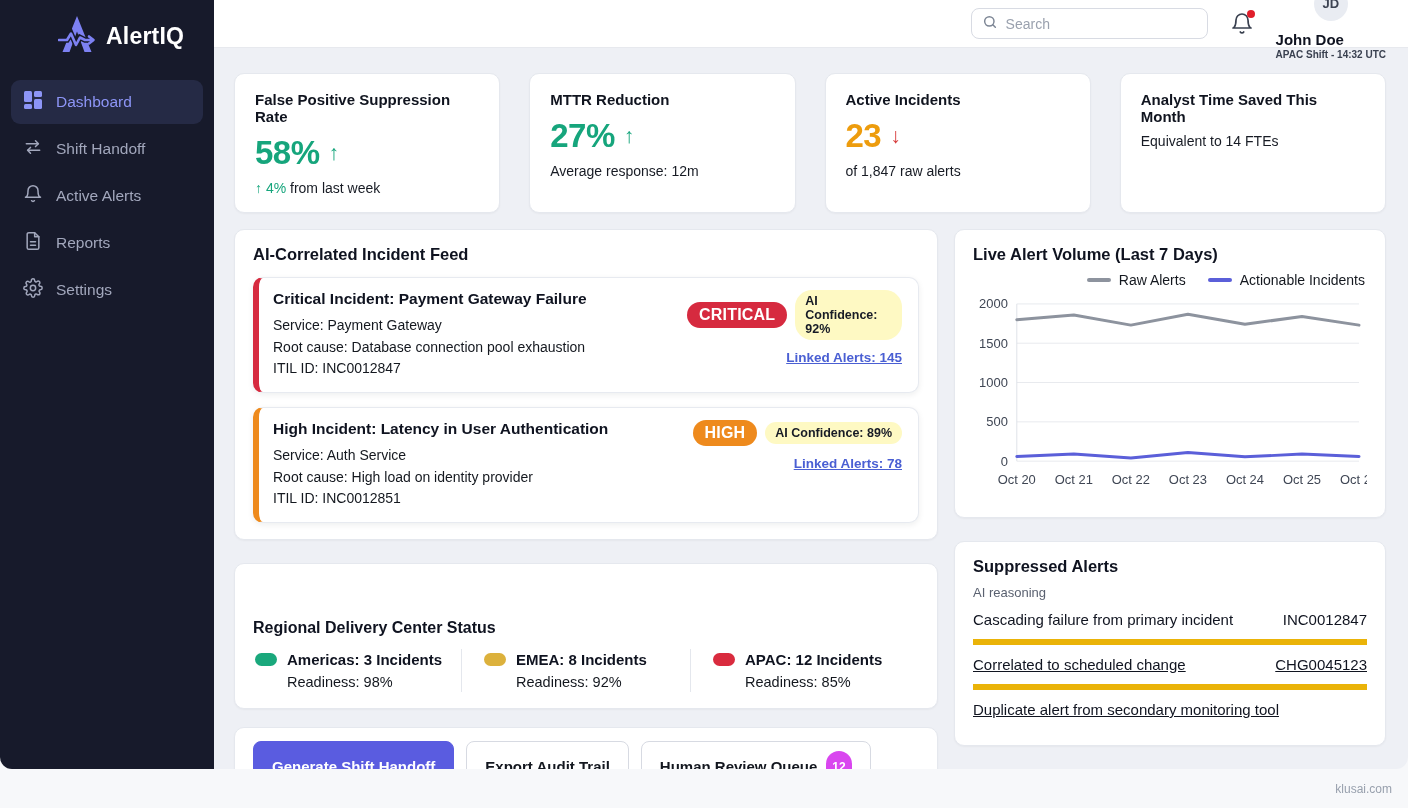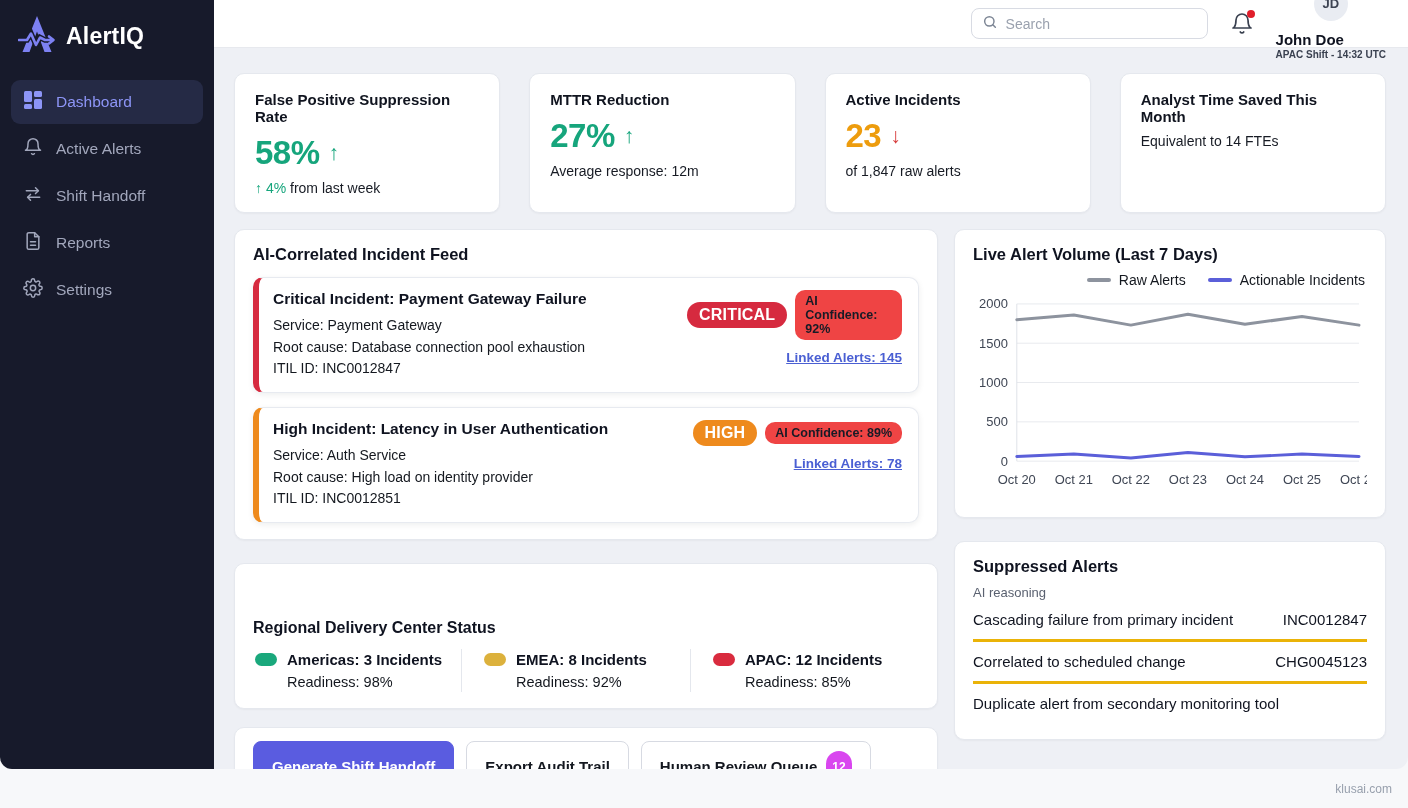--- a/index.html
+++ b/index.html
@@ -3,21 +3,21 @@
 <meta charset="utf-8">
 <style>
   * { margin:0; padding:0; box-sizing:border-box; }
   html,body { width:1408px; height:808px; overflow:hidden; background:#f7f8fa;
     font-family:"Liberation Sans","DejaVu Sans",sans-serif; color:#13171f; }
 
   .app { display:flex; width:1408px; height:769px; border-radius:0 0 12px 12px; overflow:hidden; }
 
   
   .sidebar { width:214px; background:#171a2b; flex:0 0 214px; display:flex; flex-direction:column; }
-  .brand { display:flex; align-items:center; gap:10px; padding:14px 14px 16px 18px; }
+  .brand { display:flex; align-items:center; gap:10px; padding:14px 14px 16px 18px;margin-left:40px; }
   .brand-name { color:#fff; font-size:23px; font-weight:800; letter-spacing:.2px; }
   .nav { padding:6px 11px; display:flex; flex-direction:column; gap:3px; }
   .nav-item { display:flex; align-items:center; gap:13px; height:44px; padding:0 12px;
     border-radius:9px; color:#a2a7bc; font-size:15.5px; cursor:pointer; }
   .nav-item svg { flex:0 0 20px; }
   .nav-item.active { background:#252a45; color:#8d95f6; }
 
   
   .main { flex:1; display:flex; flex-direction:column; background:#eef0f5; }
   .topbar { height:48px; background:#fff; border-bottom:1px solid #e7e9ee;
@@ -66,21 +66,21 @@
   .incident.critical { border-left-color:#d62a3f; }
   .incident.high { border-left-color:#ee8a1d; }
   .incident-left { flex:1; }
   .incident-title { font-size:15.5px; font-weight:700; color:#0f1320; margin-bottom:7px; }
   .incident-line { font-size:14px; color:#14181f; line-height:1.55; }
   .incident-right { width:215px; display:flex; flex-direction:column; align-items:flex-end; gap:10px; }
   .badge-row { display:flex; align-items:center; gap:8px; }
   .sev-badge { border-radius:999px; padding:4px 12px; font-size:16px; font-weight:700; color:#fff; letter-spacing:.2px; }
   .sev-badge.critical { background:#d62a3f; }
   .sev-badge.high { background:#ee8a1d; }
-  .conf-badge { background:#ef4444; border-radius:10px; padding:4px 10px; font-size:12.5px; font-weight:700; color:#171b26; }
+  .conf-badge { background:#fef9c3; border-radius:17px; padding:4px 10px; font-size:12.5px; font-weight:700; color:#171b26; }
   .linked-link { font-size:13.5px; font-weight:600; color:#4a5fd3; text-decoration:underline; cursor:pointer; }
 
   
   .legend { display:flex; justify-content:flex-end; gap:22px; margin:8px 2px 2px 0; }
   .legend-item { display:flex; align-items:center; gap:8px; font-size:14px; color:#14181f; }
   .legend-swatch { width:24px; height:4px; border-radius:3px; display:inline-block; }
   .chart-svg { width:100%; height:auto; display:block; margin-top:2px; }
 
   
   .regions { display:flex; margin-top:12px; }
@@ -97,21 +97,21 @@
   .btn { border-radius:8px; font-size:15px; font-weight:600; padding:9px 18px; cursor:pointer;
     display:flex; align-items:center; gap:9px; font-family:"Liberation Sans",sans-serif; }
   .btn-primary { background:#5a5ce0; color:#fff; border:1px solid #5a5ce0; }
   .btn-secondary { background:#fff; color:#13171f; border:1px solid #d7dae2; }
   .count-badge { background:#d946ef; color:#fff; border-radius:999px; min-width:23px; height:31px;
     display:flex; align-items:center; justify-content:center; font-size:12px; font-weight:700; padding:0 6px; }
 
   
   .suppressed-sub { font-size:13px; color:#5a6170; margin-top:9px; }
   .sup-row { display:flex; justify-content:space-between; align-items:center; padding:11px 0; font-size:15px; color:#101420; }
-  .sup-row + .sup-row { border-top:3px solid #eab308; }
+  .sup-row + .sup-row { border-top:6px solid #eab308;text-decoration:underline; }
   .sup-id { font-weight:400; color:#101420; }
 
   
   .footer { margin-top:21px; border-top:1px solid #d9dce3; padding:11px 2px 14px 2px;
     display:flex; align-items:center; gap:14px; font-size:13.5px; color:#181c26; }
   .footer-divider { width:1px; height:16px; background:#c7ccd6; }
 
   .bottom-band { height:39px; display:flex; align-items:center; justify-content:flex-end; padding:0 16px; }
   .watermark { font-size:12px; color:#98a0ad; }
 </style>
@@ -140,36 +140,36 @@
             <rect x="11" y="1" width="8" height="6" rx="1.5"></rect>
             <rect x="1" y="14" width="8" height="5" rx="1.5"></rect>
             <rect x="11" y="9" width="8" height="10" rx="1.5"></rect>
           </svg>
         </span>
         <span>Dashboard</span>
       </div>
       <div class="nav-item">
         <span>
           <svg width="20" height="20" viewBox="0 0 24 24" fill="none" stroke="#a2a7bc" stroke-width="1.8" stroke-linecap="round" stroke-linejoin="round">
-            <path d="M18 8a6 6 0 0 0-12 0c0 7-3 8-3 8h18s-3-1-3-8"></path>
-            <path d="M13.7 20a2 2 0 0 1-3.4 0"></path>
-          </svg>
-        </span>
-        <span>Active Alerts</span>
-      </div>
-      <div class="nav-item">
-        <span>
-          <svg width="20" height="20" viewBox="0 0 24 24" fill="none" stroke="#a2a7bc" stroke-width="1.8" stroke-linecap="round" stroke-linejoin="round">
             <path d="M4 8h14"></path>
               <path d="M15 4.5 L18.5 8 L15 11.5"></path>
             <path d="M20 16H6"></path>
               <path d="M9 12.5 L5.5 16 L9 19.5"></path>
           </svg>
         </span>
         <span>Shift Handoff</span>
+      </div>
+      <div class="nav-item">
+        <span>
+          <svg width="20" height="20" viewBox="0 0 24 24" fill="none" stroke="#a2a7bc" stroke-width="1.8" stroke-linecap="round" stroke-linejoin="round">
+            <path d="M18 8a6 6 0 0 0-12 0c0 7-3 8-3 8h18s-3-1-3-8"></path>
+            <path d="M13.7 20a2 2 0 0 1-3.4 0"></path>
+          </svg>
+        </span>
+        <span>Active Alerts</span>
       </div>
       <div class="nav-item">
         <span>
           <svg width="20" height="20" viewBox="0 0 24 24" fill="none" stroke="#a2a7bc" stroke-width="1.8" stroke-linecap="round" stroke-linejoin="round">
             <path d="M14 2H7a2 2 0 0 0-2 2v16a2 2 0 0 0 2 2h10a2 2 0 0 0 2-2V7z"></path>
             <path d="M14 2v5h5"></path>
               <path d="M9 13h6"></path>
               <path d="M9 17h6"></path>
           </svg>
         </span>

